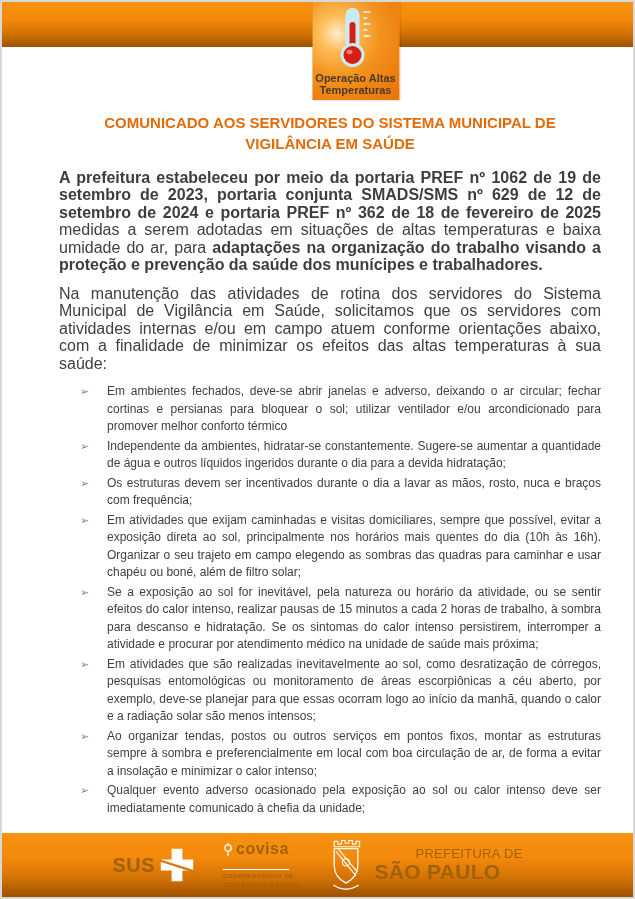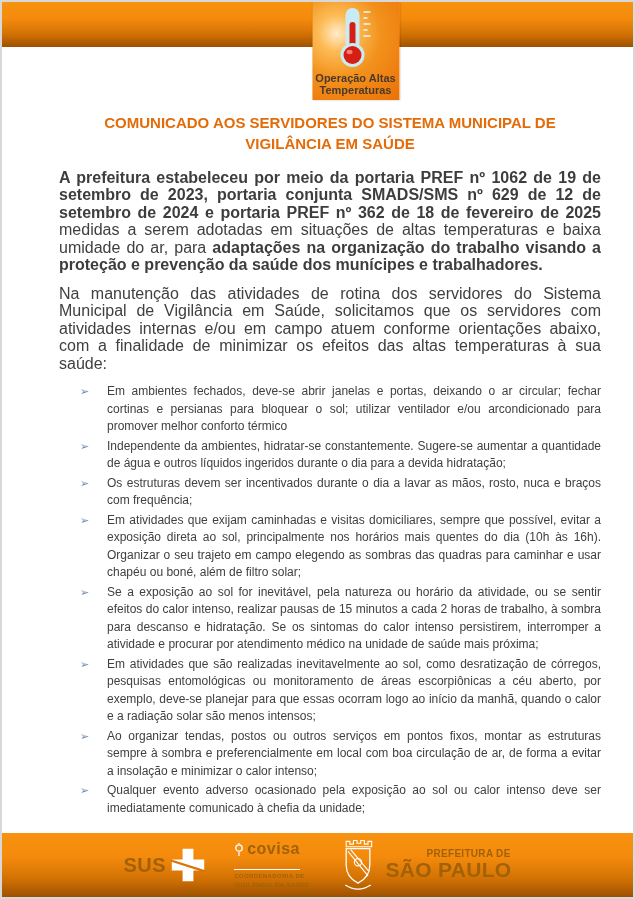--- a/index.html
+++ b/index.html
@@ -52,21 +52,21 @@
     display:flex;align-items:center;justify-content:center;gap:28px;color:#a16207;
   }
   .sus{display:flex;align-items:center;gap:4px;}
   .sus-text{font-size:20px;font-weight:bold;letter-spacing:.5px;}
   .covisa{display:flex;flex-direction:column;align-items:flex-start;}
   .covisa-row{display:flex;align-items:flex-end;gap:2px;border-bottom:1px solid #ffffff;padding-bottom:12px;}
   .covisa-word{font-size:16px;font-weight:bold;letter-spacing:.5px;line-height:1;}
   .covisa-sub{margin-top:2px;font-size:6px;font-weight:bold;letter-spacing:.4px;line-height:1.35;}
   .pref{display:flex;align-items:center;gap:8px;}
   .pref-text{display:flex;flex-direction:column;line-height:1.05;}
-  .pref-line1{font-size:10px;font-weight:bold;letter-spacing:.3px;padding-left:41px;}
+  .pref-line1{font-size:13px;font-weight:normal;letter-spacing:.3px;padding-left:41px;}
   .pref-line2{font-size:21px;font-weight:bold;letter-spacing:.3px;}
 </style>
 </head>
 <body>
 
 <div class="page">
 
   <div class="bar top"></div>
 
   <div class="badge">
@@ -97,21 +97,21 @@
   <div class="content">
     <h1 class="doc-title">COMUNICADO AOS SERVIDORES DO SISTEMA MUNICIPAL DE VIGILÂNCIA EM SAÚDE</h1>
 
     <p class="para"><b>A prefeitura estabeleceu por meio da portaria PREF nº 1062 de 19 de setembro de 2023, portaria conjunta SMADS/SMS nº 629 de 12 de setembro de 2024 e portaria PREF nº 362 de 18 de fevereiro de 2025</b><span> medidas a serem adotadas em situações de altas temperaturas e baixa umidade do ar, para </span><b>adaptações na organização do trabalho visando a proteção e prevenção da saúde dos munícipes e trabalhadores.</b></p>
 
     <p class="para">Na manutenção das atividades de rotina dos servidores do Sistema Municipal de Vigilância em Saúde, solicitamos que os servidores com atividades internas e/ou em campo atuem conforme orientações abaixo, com a finalidade de minimizar os efeitos das altas temperaturas à sua saúde:</p>
 
     <ul class="bullets">
         <li>
           <span class="arrow">➢</span>
-          <span class="li-text">Em ambientes fechados, deve-se abrir janelas e portas, deixando o ar circular; fechar cortinas e persianas para bloquear o sol; utilizar ventilador e/ou arcondicionado para promover melhor conforto térmico</span>
+          <span class="li-text">Em ambientes fechados, deve-se abrir janelas e adverso, deixando o ar circular; fechar cortinas e persianas para bloquear o sol; utilizar ventilador e/ou arcondicionado para promover melhor conforto térmico</span>
         </li>
         <li>
           <span class="arrow">➢</span>
           <span class="li-text">Independente da ambientes, hidratar-se constantemente. Sugere-se aumentar a quantidade de água e outros líquidos ingeridos durante o dia para a devida hidratação;</span>
         </li>
         <li>
           <span class="arrow">➢</span>
           <span class="li-text">Os estruturas devem ser incentivados durante o dia a lavar as mãos, rosto, nuca e braços com frequência;</span>
         </li>
         <li>

